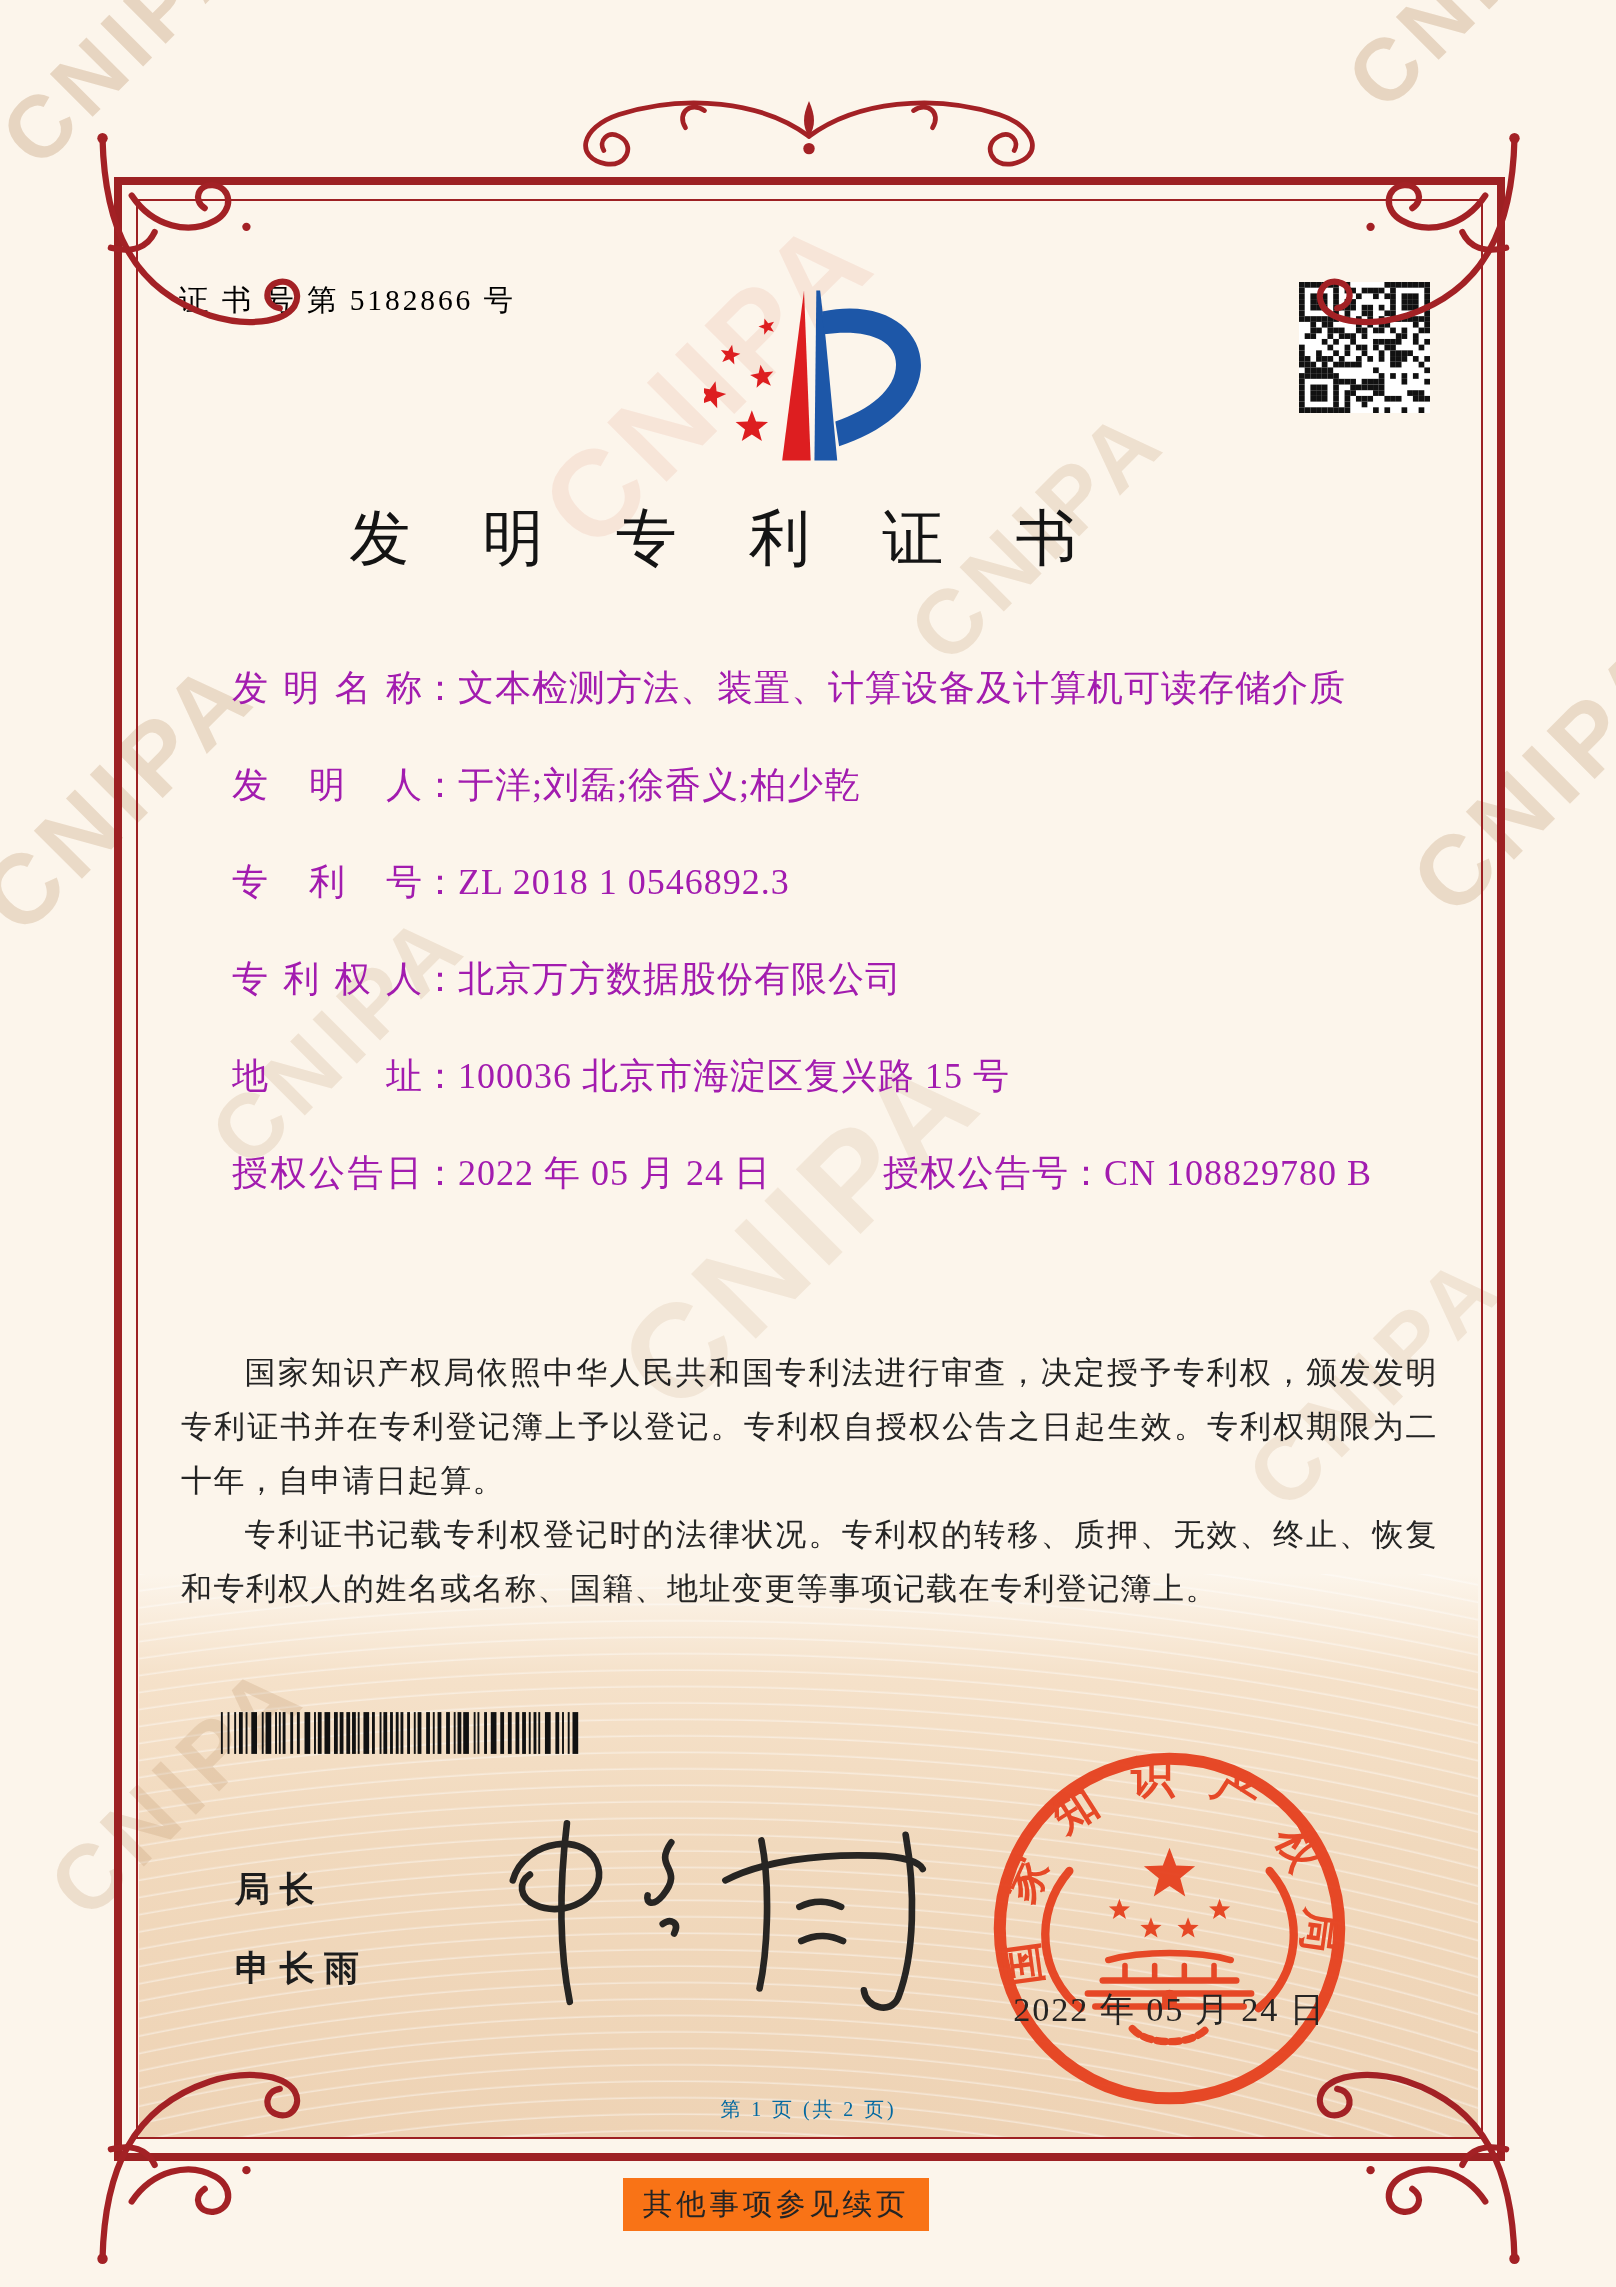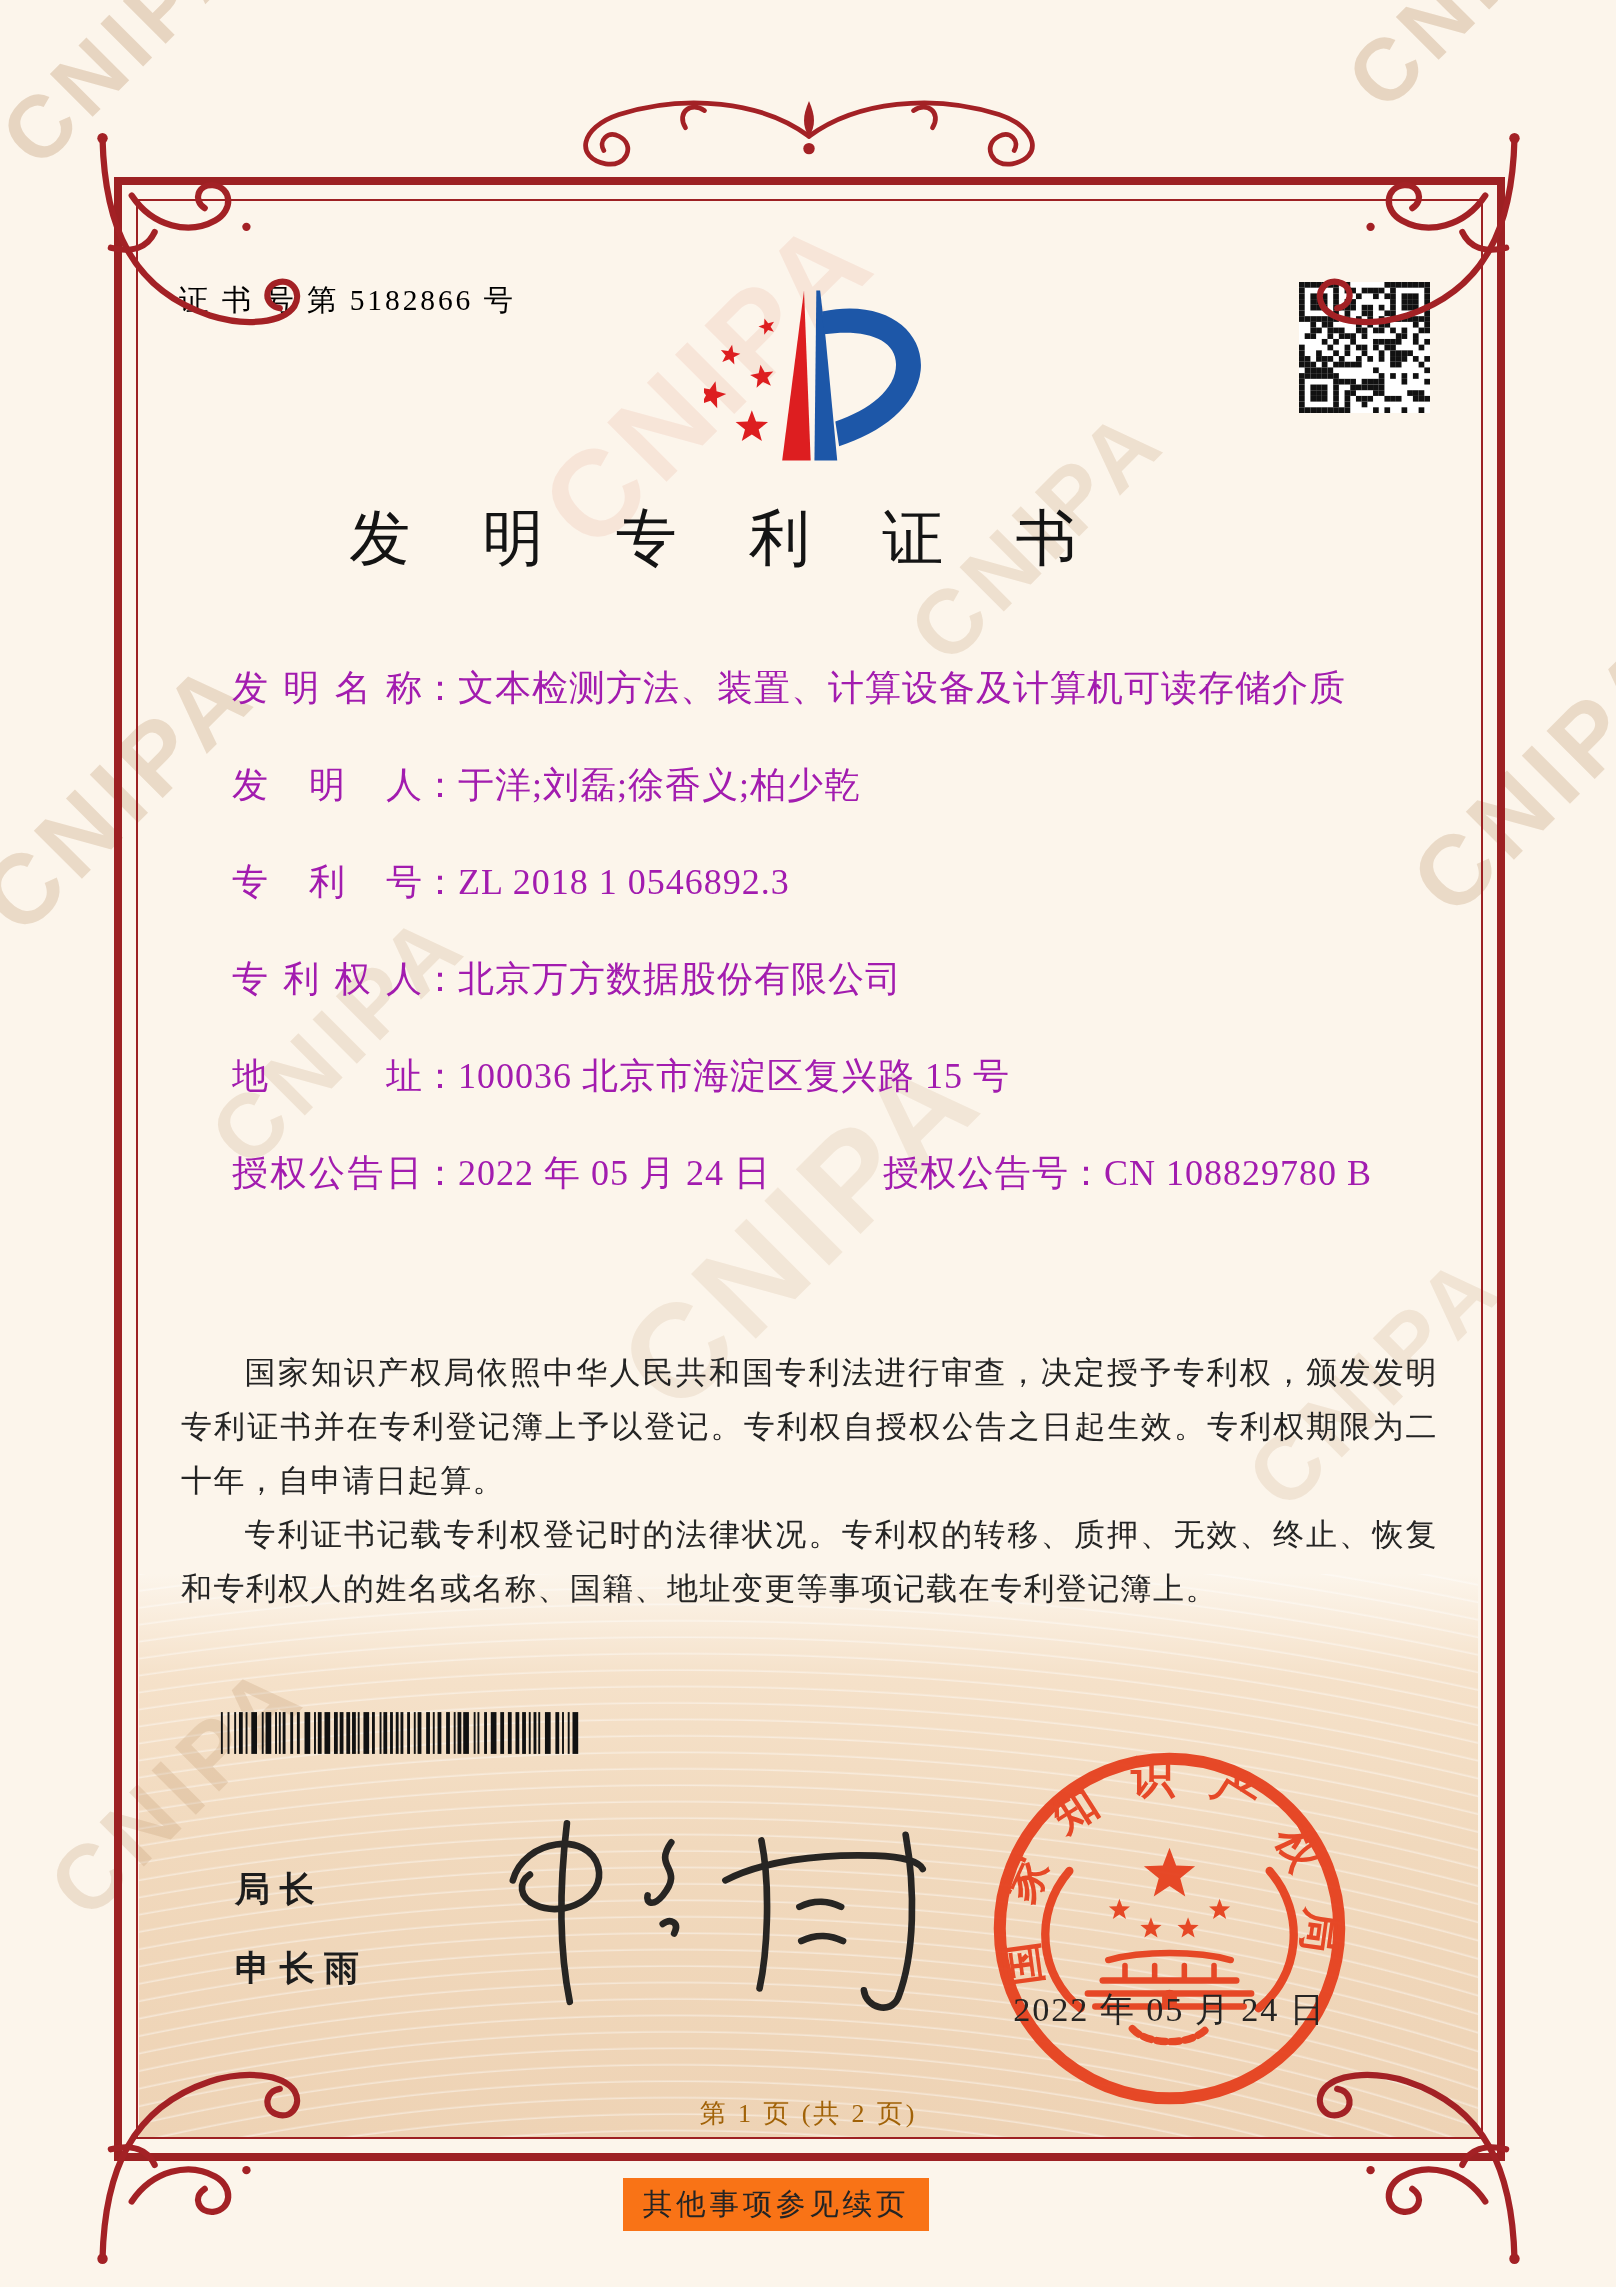--- a/index.html
+++ b/index.html
@@ -47,21 +47,21 @@
 
   .barcode{left:219px;top:1712px;z-index:2;}
   .signer{left:235px;z-index:2;font-family:"Liberation Sans","DejaVu Sans",sans-serif;
           font-weight:600;font-size:35px;letter-spacing:9.5px;color:#1d1d1d;}
   .signer-title{top:1866px;}
   .signer-name{top:1945px;}
   .signature{left:476px;top:1812px;z-index:2;}
 
   .seal{left:984px;top:1743px;z-index:3;opacity:.95;}
 
-  .page-ind{left:0;top:2096px;width:1617px;text-align:center;font-size:26px;letter-spacing:2.9px;color:#a16207;z-index:2;}
+  .page-ind{left:0;top:2096px;width:1617px;text-align:center;font-size:20px;letter-spacing:2.9px;color:#0369a1;z-index:2;}
   .note-box{left:623px;top:2178px;width:306px;height:53px;background:#f97316;z-index:5;
             text-align:center;line-height:53px;font-size:29.5px;letter-spacing:3.8px;color:#242424;}
 </style>
 </head>
 <body>
 
 <div class="page">
 
   <span class="wm" style="left:-19px;top:114px;font-size:88px;opacity:.30;">CNIPA</span>
   <span class="wm" style="left:1327px;top:57px;font-size:88px;opacity:.30;">CNIPA</span>

